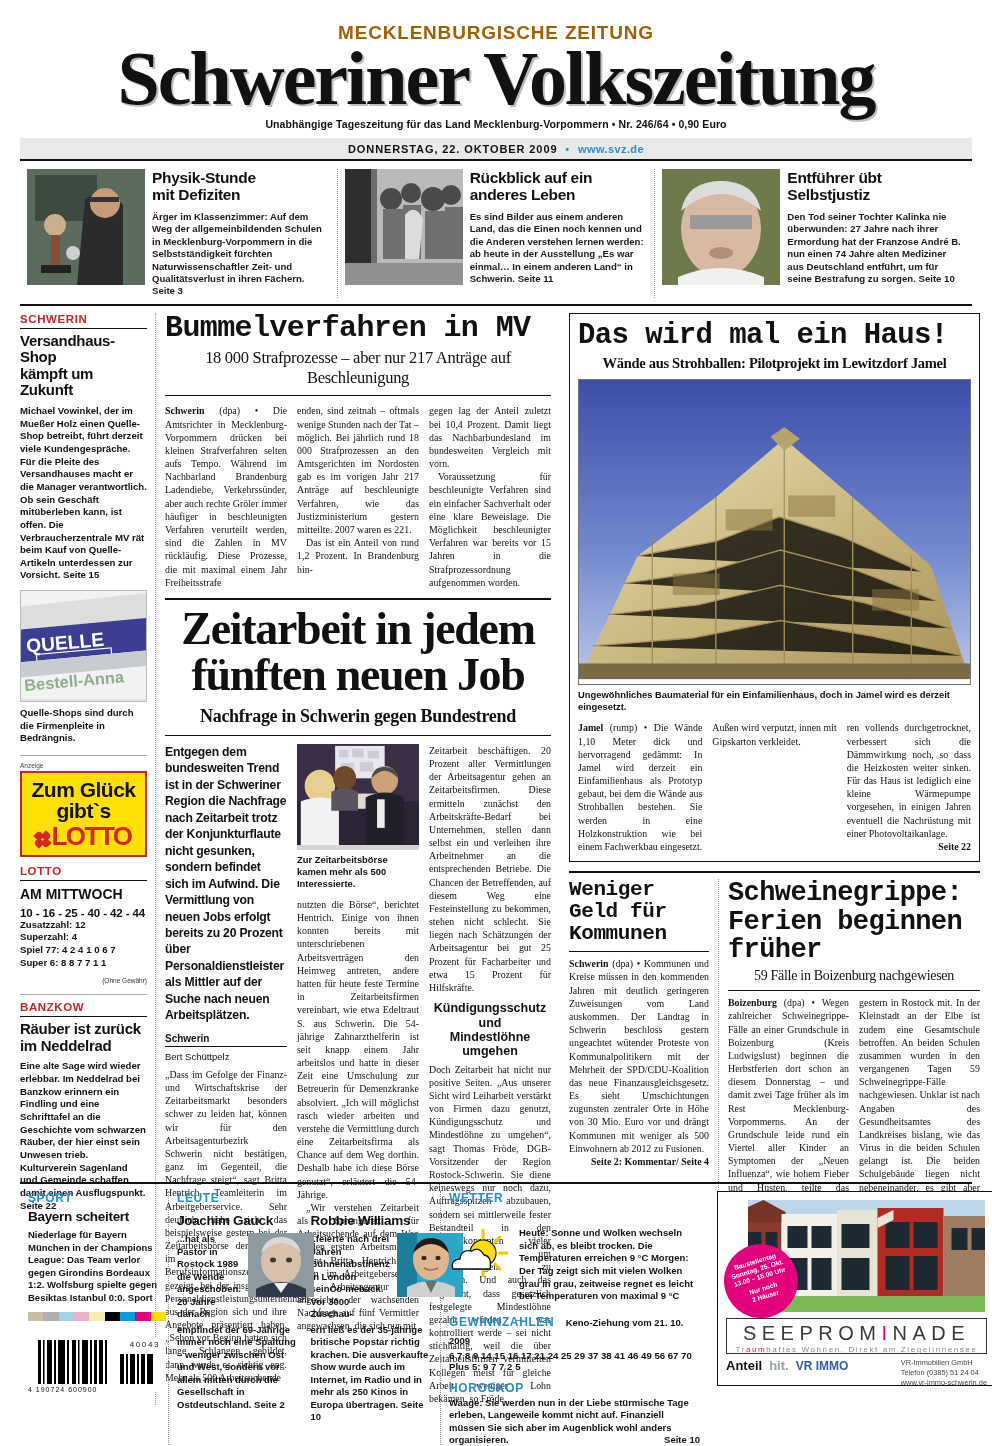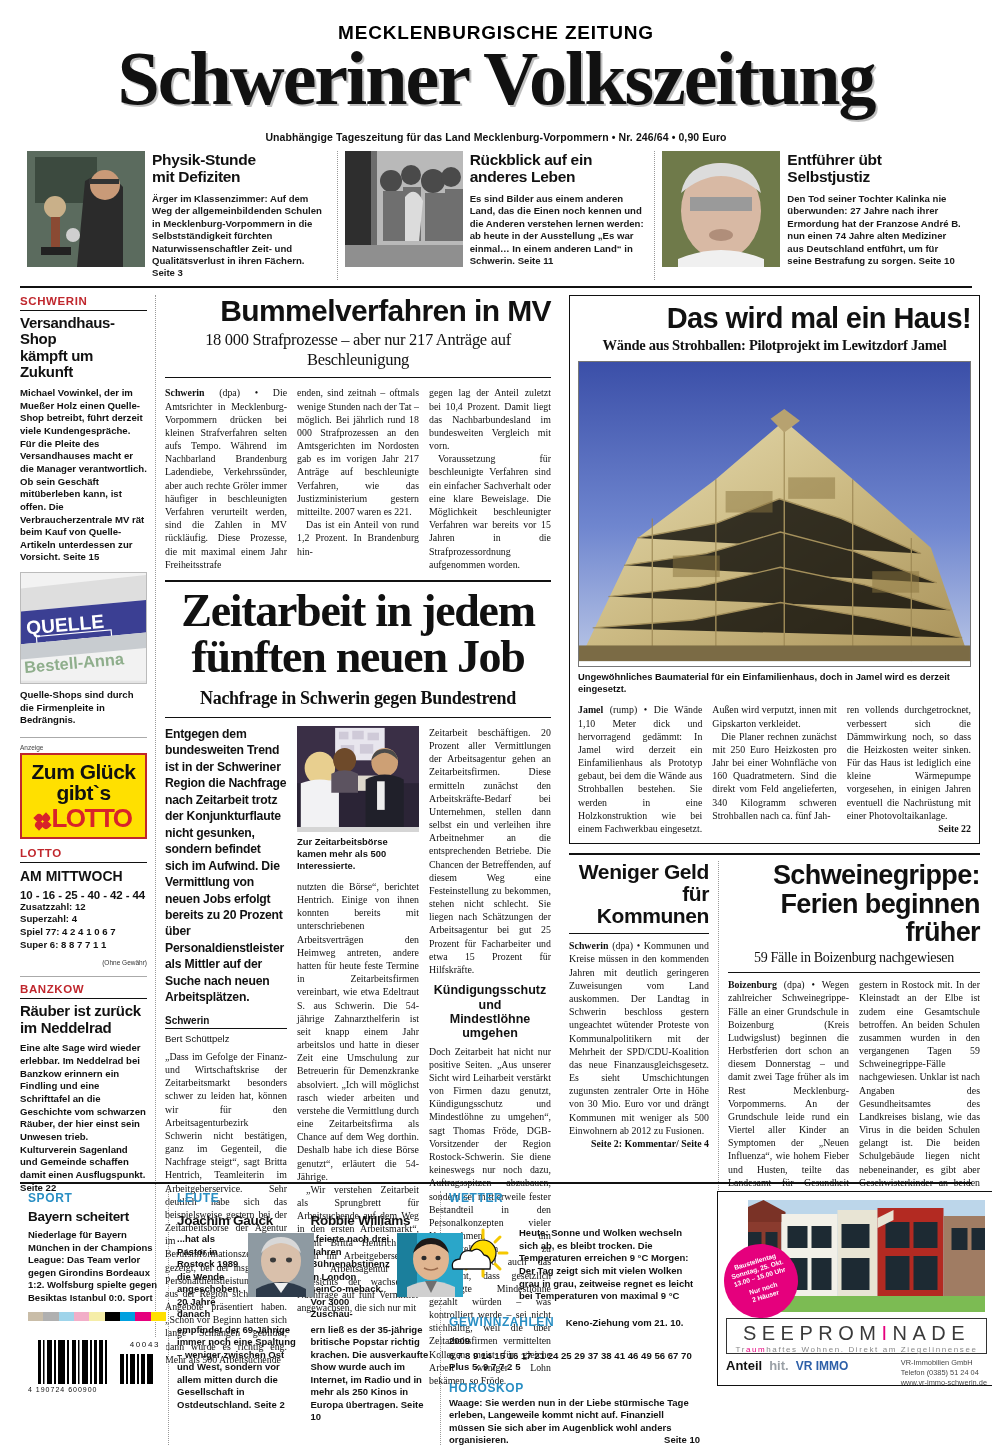--- a/index.html
+++ b/index.html
@@ -8,33 +8,33 @@
     background: #ffffff;
     font-family: "Liberation Sans", sans-serif;
     color: #111;
     overflow: hidden;
   }
   .page { width: 992px; height: 1446px; position: relative; padding: 0 20px; }
 
   
   .masthead { text-align: center; padding-top: 22px; }
   .kicker {
-    color: #000000; font-weight: bold; font-size: 19px;
+    color: #a16207; font-weight: bold; font-size: 19px;
     letter-spacing: 0.8px; font-family: "Liberation Sans", sans-serif; text-align: center;
   }
   .logo {
     font-family: "Liberation Serif", serif;
     font-weight: bold;
     font-size: 76px;
     line-height: 0.96;
     letter-spacing: -2px;
     margin-top: -2px;
     text-shadow: 2px 2px 0 rgba(0,0,0,0.25);
   }
-  .subline { font-size: 10.5px; font-weight: bold; margin-top: 16px; letter-spacing: 0.1px; }
+  .subline { font-size: 10.5px; font-weight: bold; margin-top: 3px; letter-spacing: 0.1px; }
   .datebar {
     margin-top: 8px; background: #e9e9e9;
     font-size: 11px; font-weight: bold; letter-spacing: 0.9px;
     padding: 5px 0 4px; border-bottom: 2px solid #111;
   }
   .datebar .url { color: #2a8fc4; letter-spacing: 0.4px; }
   .datebar .dot { color: #2a8fc4; }
 
   
   .teasers { display: flex; padding: 8px 0 6px; border-bottom: 2px solid #111; }
@@ -67,21 +67,21 @@
   .lottoad .l3 { color: #d8232a; font-size: 26px; font-weight: bold; letter-spacing: -1.5px; margin-top: 2px; }
   .clover { display:inline-block; width: 15px; height: 15px; position: relative; vertical-align: -2px; margin-right: 1px;}
   .clover span { position:absolute; width:8px;height:8px;border-radius:50% 50% 50% 0; background:#d8232a;}
 
   .lotto-nums { font-size: 11.5px; font-weight: bold; margin-top: 5px; letter-spacing: -0.1px;}
   .lotto-line { font-size: 9.6px; font-weight: bold; line-height: 1.35; }
   .lotto-h { font-size: 14px; font-weight: bold; margin-top: 5px; }
   .ohne { font-size: 6.5px; text-align: right; margin-top: 7px; color: #333; }
 
   
-  .art-head { font-family: Liberation Sans, sans-serif; font-weight: bold; font-size: 30px; text-align: right; line-height: 1.05; letter-spacing: -0.6px; }
+  .art-head { font-family: Liberation Mono, monospace; font-weight: bold; font-size: 30px; text-align: left; line-height: 1.05; letter-spacing: -0.6px; }
   .art-sub { font-family: "Liberation Serif", serif; font-size: 16.5px; text-align: center; margin-top: 4px; letter-spacing: -0.3px;}
   .big-head { font-family: "Liberation Serif", serif; font-weight: bold; font-size: 46px; text-align: center; line-height: 1.0; letter-spacing: -1.3px; }
   .big-sub { font-family: "Liberation Serif", serif; font-weight: bold; font-size: 18px; text-align: center; margin-top: 8px; letter-spacing: -0.3px; }
 
   .cols3 { display: flex; gap: 10px; margin-top: 8px; }
   .cols3 > div { flex: 1; min-width: 0; }
   .body-t {
     font-family: "Liberation Serif", serif;
     font-size: 9.9px; line-height: 1.33; text-align: justify;
     hyphens: auto; -webkit-hyphens: auto;
@@ -149,20 +149,25 @@
 </style>
 </head>
 <body>
 
 <div class="page">
 
   <div class="masthead">
     <div class="kicker">MECKLENBURGISCHE ZEITUNG</div>
     <div class="logo">Schweriner Volkszeitung</div>
     <div class="subline">Unabhängige Tageszeitung für das Land Mecklenburg-Vorpommern • Nr. 246/64 • 0,90 Euro</div>
+    <div class="datebar">
+      <span>DONNERSTAG, 22. OKTOBER 2009</span>
+      <span class="dot">&nbsp;•&nbsp;</span>
+      <span class="url">www.svz.de</span>
+    </div>
   </div>
 
   <div class="teasers">
 
     <div class="teaser">
       <div class="tphoto">
         <svg class="ph-fill" viewBox="0 0 118 116" preserveAspectRatio="xMidYMid slice">
           <rect width="118" height="116" fill="#5b6b5e"></rect>
           <rect x="8" y="6" width="62" height="46" fill="#3c4a3f"></rect>
           <path d="M58 30 q22 -14 38 6 l0 80 -46 0 z" fill="#2b2b2b"></path>
@@ -418,21 +423,20 @@
             <rect x="0" y="290" width="400" height="16" fill="#7b6b45"></rect>
           </svg>
         </div>
         <div class="cap">Ungewöhnliches Baumaterial für ein Einfamilienhaus, doch in Jamel wird es derzeit eingesetzt.</div>
         <div class="cols3">
           <div class="body-t">
             <p><b class="loc">Jamel</b> <span>(rump) •</span> <span>Die Wände 1,10 Meter dick und hervorragend gedämmt: In Jamel wird derzeit ein Einfamilienhaus als Prototyp gebaut, bei dem die Wände aus Strohballen bestehen. Sie werden in eine Holzkonstruktion wie bei einem Fachwerkbau eingesetzt.</span></p>
           </div>
           <div class="body-t">
             <p>Außen wird verputzt, innen mit Gipskarton verkleidet.</p>
-            <p>Die Planer rechnen zunächst mit 250 Euro Heizkosten pro Jahr bei einer Wohnfläche von 160 Quadratmetern. Sind die direkt vom Feld angelieferten, 340 Kilogramm schweren Strohballen nach ca. fünf Jah-</p>
           </div>
           <div class="body-t">
             <p><span>ren vollends durchgetrocknet, verbessert sich die Dämmwirkung noch, so dass die Heizkosten weiter sinken. Für das Haus ist lediglich eine kleine Wärmepumpe vorgesehen, in einigen Jahren eventuell die Nachrüstung mit einer Photovoltaikanlage.</span> <span class="seite-r">Seite 22</span></p>
           </div>
         </div>
       </div>
 
       <div class="rule2"></div>
 
       <div style="display:flex">

